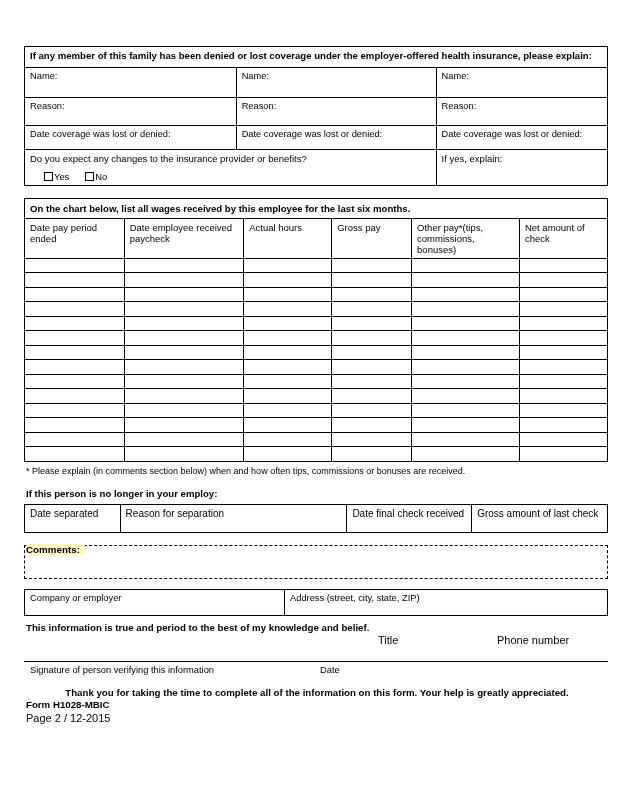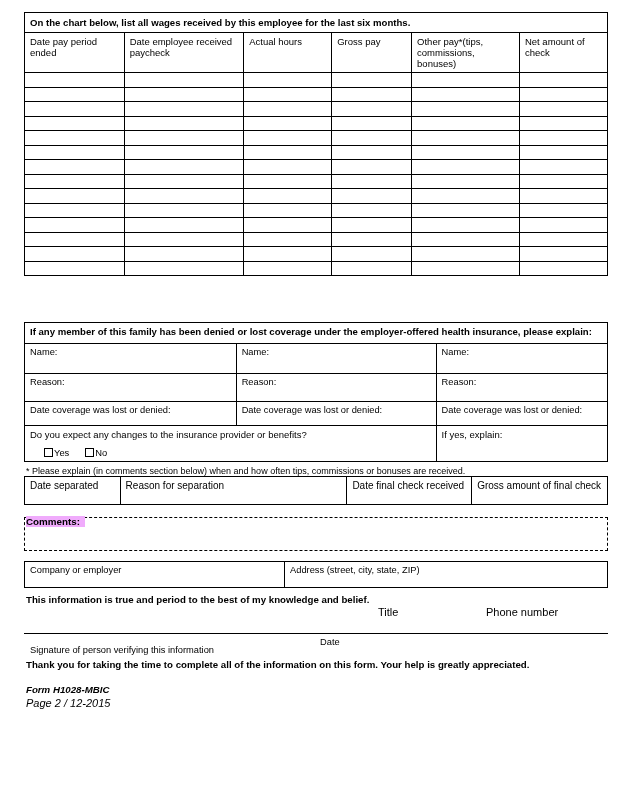--- a/index.html
+++ b/index.html
@@ -79,40 +79,40 @@
   #sec-wages { margin-top: 12px; }
   #sec-wages .chart-title td {
     font-weight: bold;
     font-size: 9.6px;
     padding: 4px 5px 4px 5px;
   }
   #sec-wages tbody td { height: 14.5px; padding: 0; }
 
   .footnote {
     font-size: 9px;
-    margin: 4px 0 0 2px;
+    margin: 4px 0 12px 2px;
   }
 
   
   .sub-head {
     font-weight: bold;
     font-size: 9.6px;
     margin: 11px 0 5px 2px;
   }
   #sec-sep td { height: 28px; font-size: 10px; }
 
   
   #comments-wrap { margin-top: 12px; position: relative; }
   .comments-label {
     font-weight: bold;
     font-size: 9.8px;
     position: absolute;
     left: 2px;
     top: -1px;
-    background: #f0abfc;
+    background: #fef9c3;
     padding-right: 5px;
     z-index: 2;
   }
   .comments-box {
     border: 1.1px dashed #000;
     box-sizing: border-box;
     height: 34px;
     margin-top: 9px;
     width: 100%;
   }
@@ -127,50 +127,92 @@
     margin: 6px 0 0 2px;
   }
 
   .title-phone {
     position: relative;
     height: 22px;
     margin-top: 1px;
     font-size: 11px;
   }
   .title-phone .t-title { position: absolute; left: 354px; top: 0; }
-  .title-phone .t-phone { position: absolute; left: 462px; top: 0; }
+  .title-phone .t-phone { position: absolute; left: 473px; top: 0; }
 
   .sig-rule {
     border-top: 1.5px solid #000;
     width: 100%;
     margin-top: 5px;
   }
   .sig-line {
     position: relative;
     height: 16px;
     margin-top: 3px;
     font-size: 9.3px;
   }
-  .sig-line .s-sig  { position: absolute; left: 6px;   top: 8px; }
+  .sig-line .s-sig  { position: absolute; left: 6px;   top: 0; }
   .sig-line .s-date { position: absolute; left: 296px; top: 0; }
 
   .thanks {
     font-weight: bold;
     font-size: 9.7px;
     margin: 6px 0 0 2px;
-  }
-
-  .footer { margin-top: 14px; margin-left: 2px; font-style: italic; }
+    text-align: center;
+  }
+
+  .footer { margin-top: 1px; margin-left: 2px; }
   .footer .f-form { font-weight: bold; font-size: 9.7px; }
   .footer .f-page { font-size: 11px; margin-top: 2px; }
 </style>
 </head>
 <body>
 
 <div class="page">
+
+  <table class="ftable outer" id="sec-coverage">
+    <colgroup>
+      <col style="width:36.3%">
+        <col style="width:34.3%">
+        <col style="width:29.4%">
+    </colgroup>
+    <tbody>
+      <tr class="hdr-row">
+        <td colspan="3">If any member of this family has been denied or lost coverage under the employer-offered health insurance, please explain:</td>
+      </tr>
+      <tr class="name-row">
+        <td class="lbl">Name:</td>
+        <td class="lbl">Name:</td>
+        <td class="lbl">Name:</td>
+      </tr>
+      <tr class="reason-row">
+        <td class="lbl">Reason:</td>
+        <td class="lbl">Reason:</td>
+        <td class="lbl">Reason:</td>
+      </tr>
+      <tr class="date-row">
+        <td class="lbl">Date coverage was lost or denied:</td>
+        <td class="lbl">Date coverage was lost or denied:</td>
+        <td class="lbl">Date coverage was lost or denied:</td>
+      </tr>
+      <tr class="q-row">
+        <td colspan="2" class="qcell">
+          <span>Do you expect any changes to the  insurance provider or benefits?</span>
+          <span class="cbline">
+            <span class="cb"></span>
+              <span>Yes</span>
+            <span class="cb-gap"></span>
+            <span class="cb"></span>
+              <span>No</span>
+          </span>
+        </td>
+        <td class="qcell">If yes, explain:</td>
+      </tr>
+    </tbody>
+  </table>
 
   <table class="ftable outer" id="sec-wages">
     <colgroup>
       <col style="width:17.1%">
         <col style="width:20.5%">
         <col style="width:15.1%">
       <col style="width:13.7%">
         <col style="width:18.5%">
         <col style="width:15.1%">
     </colgroup>
@@ -294,77 +336,37 @@
           <td></td>
           <td></td>
           <td></td>
           <td></td>
           <td></td>
           <td></td>
         </tr>
       </tbody>
   </table>
 
-  <table class="ftable outer" id="sec-coverage">
-    <colgroup>
-      <col style="width:36.3%">
-        <col style="width:34.3%">
-        <col style="width:29.4%">
-    </colgroup>
-    <tbody>
-      <tr class="hdr-row">
-        <td colspan="3">If any member of this family has been denied or lost coverage under the employer-offered health insurance, please explain:</td>
-      </tr>
-      <tr class="name-row">
-        <td class="lbl">Name:</td>
-        <td class="lbl">Name:</td>
-        <td class="lbl">Name:</td>
-      </tr>
-      <tr class="reason-row">
-        <td class="lbl">Reason:</td>
-        <td class="lbl">Reason:</td>
-        <td class="lbl">Reason:</td>
-      </tr>
-      <tr class="date-row">
-        <td class="lbl">Date coverage was lost or denied:</td>
-        <td class="lbl">Date coverage was lost or denied:</td>
-        <td class="lbl">Date coverage was lost or denied:</td>
-      </tr>
-      <tr class="q-row">
-        <td colspan="2" class="qcell">
-          <span>Do you expect any changes to the  insurance provider or benefits?</span>
-          <span class="cbline">
-            <span class="cb"></span>
-              <span>Yes</span>
-            <span class="cb-gap"></span>
-            <span class="cb"></span>
-              <span>No</span>
-          </span>
-        </td>
-        <td class="qcell">If yes, explain:</td>
-      </tr>
-    </tbody>
-  </table>
-
   <div class="footnote">* Please explain (in comments section below) when and how often tips, commissions or bonuses are received.</div>
 
+  <div class="sub-head">If this person is no longer in your employ:</div>
 
   <table class="ftable outer" id="sec-sep">
     <colgroup>
       <col style="width:16.4%">
         <col style="width:38.9%">
         <col style="width:21.4%">
         <col style="width:23.3%">
     </colgroup>
     <tbody>
       <tr>
         <td>Date separated</td>
         <td>Reason for separation</td>
         <td>Date final check received</td>
-        <td>Gross amount of final check</td>
+        <td>Gross amount of last check</td>
       </tr>
     </tbody>
   </table>
 
   <div id="comments-wrap">
     <span class="comments-label">Comments:</span>
     <div class="comments-box"></div>
   </div>
 
   <table class="ftable outer" id="sec-company">

